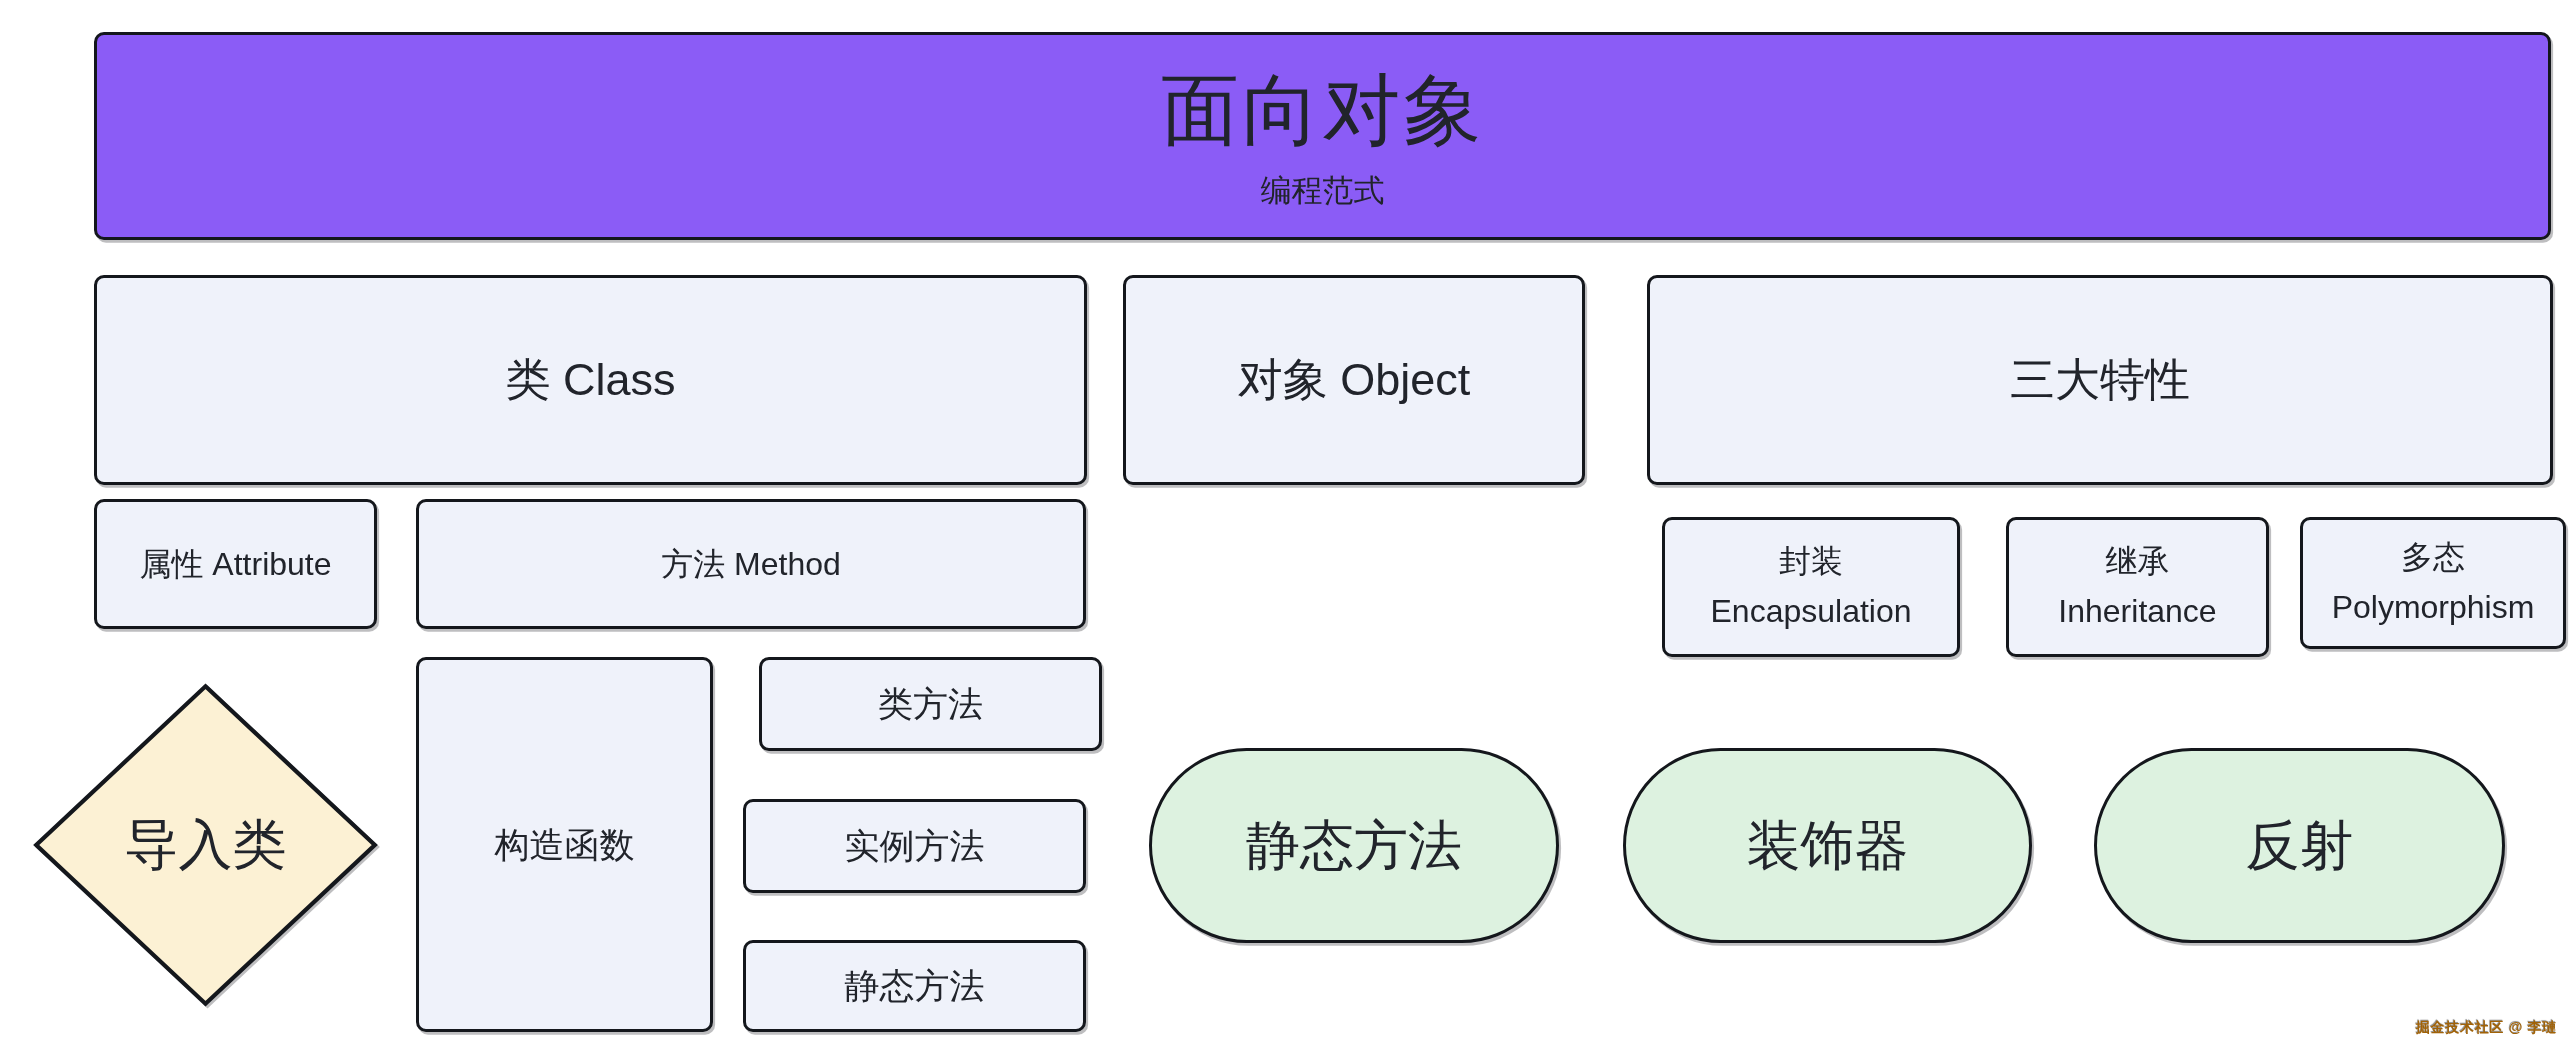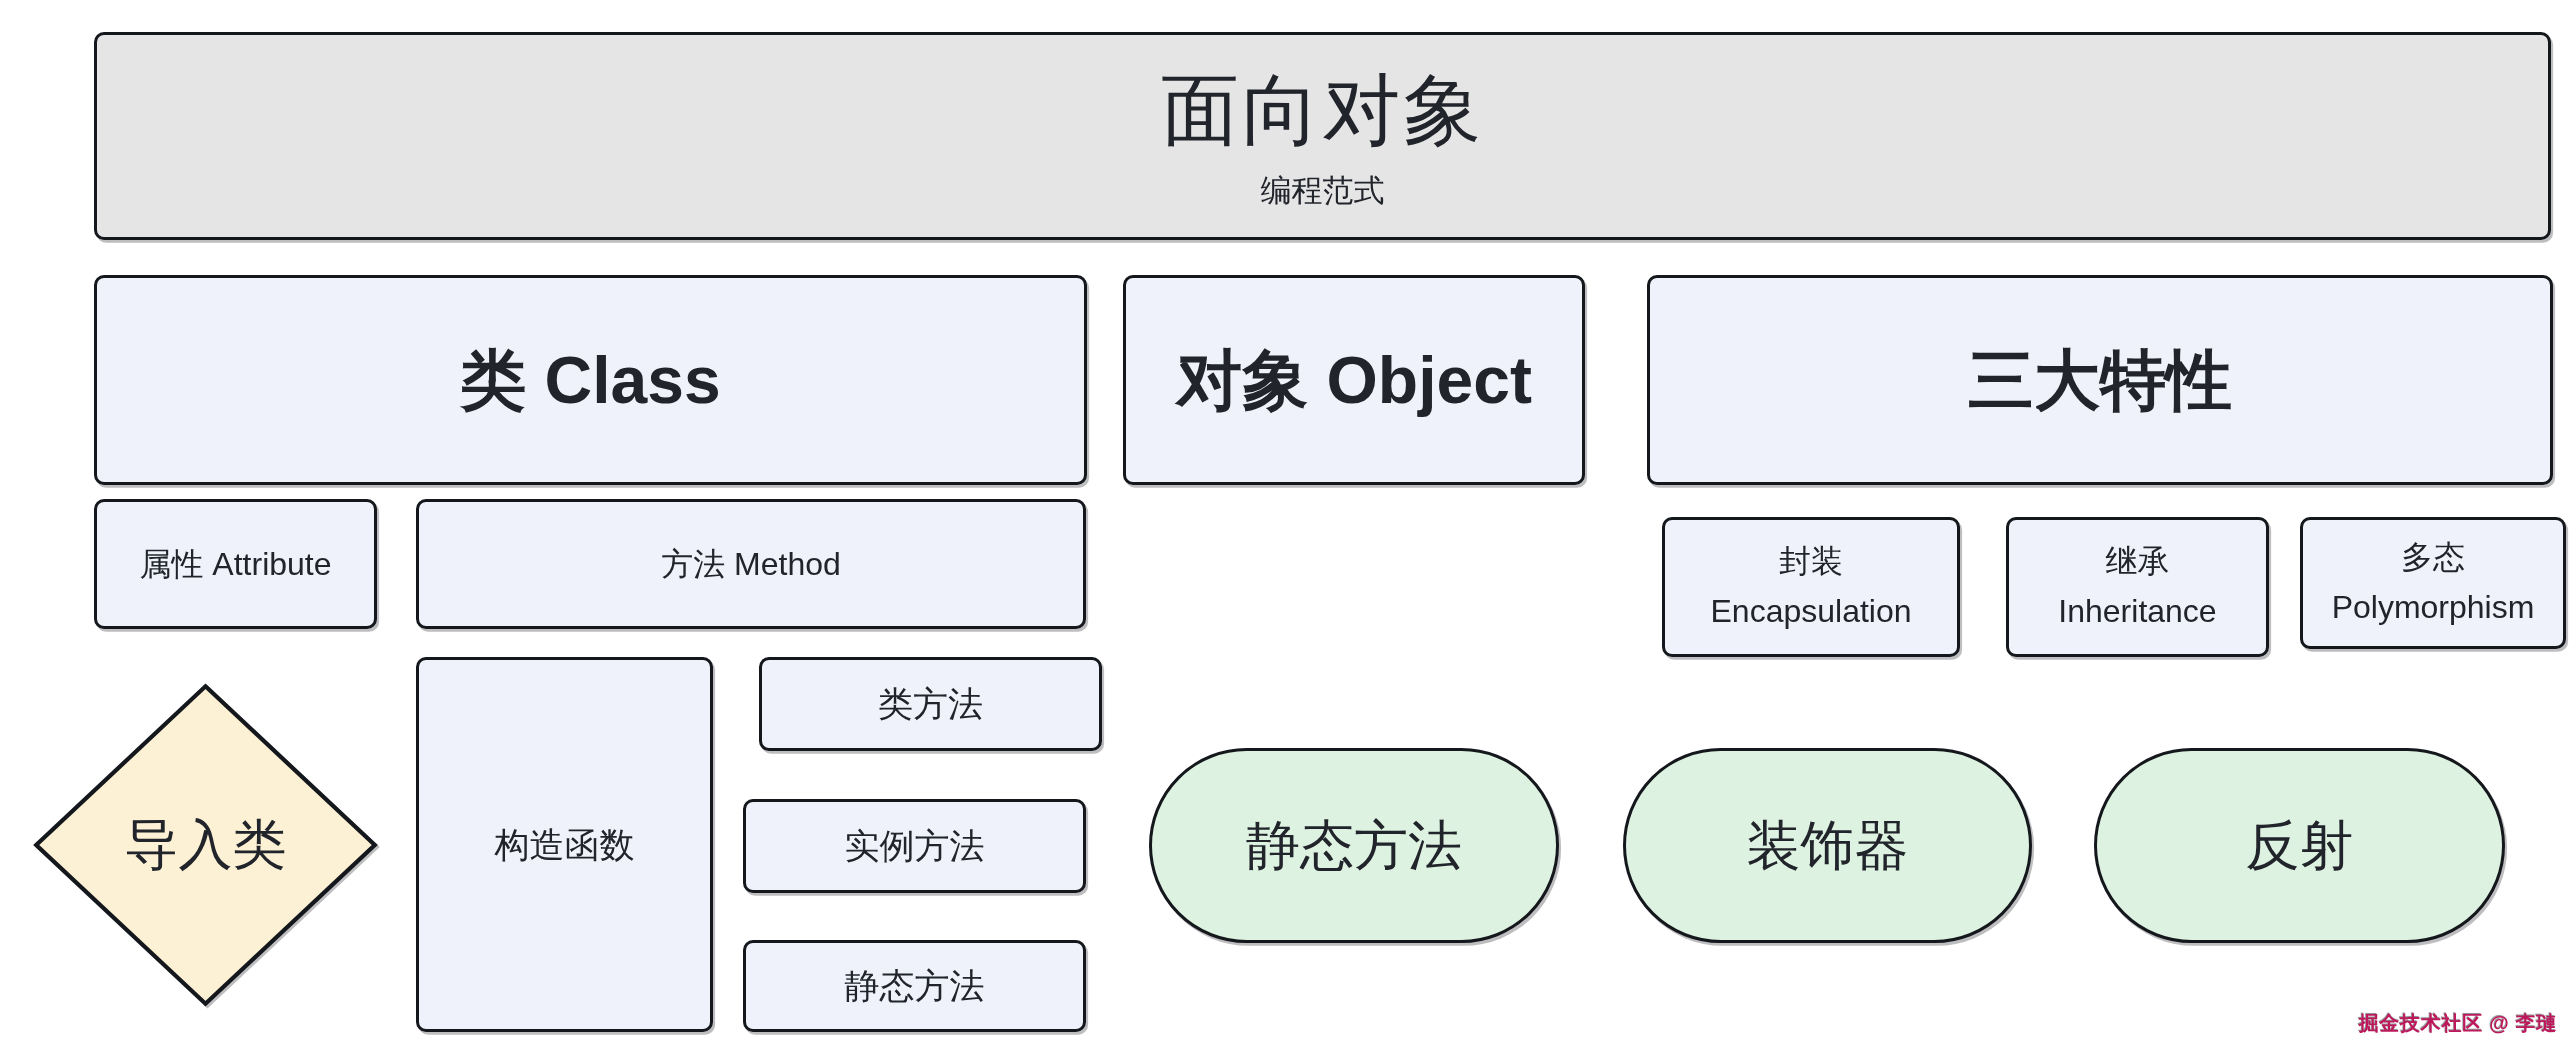--- a/index.html
+++ b/index.html
@@ -9,32 +9,32 @@
   .node{
     position:absolute;
     box-sizing:border-box;
     border:3.5px solid #14171C;
     border-radius:10px;
     display:flex;flex-direction:column;align-items:center;justify-content:center;
     text-align:center;
     box-shadow:2.1px 2.8px 0 rgba(20,23,28,.28);
     line-height:1.25;
   }
-  .fill-root{background:#e5e5e5;}
+  .fill-root{background:#8b5cf6;}
   .fill-blue{background:#EFF2FA;}
   .fill-pill{background:#DDF2E0;}
 
   .root-box{left:94px;top:32px;width:2457px;height:208px;}
   .root-title{font-size:78px;font-weight:500;letter-spacing:2.8px;}
   .root-subtitle{font-size:31px;margin-top:12.7px;}
 
   .class-box{left:94px;top:275px;width:993px;height:210px;}
   .object-box{left:1123px;top:275px;width:462px;height:210px;}
   .features-box{left:1647px;top:275px;width:906px;height:210px;}
-  .h2{font-size:66px;font-weight:700;}
+  .h2{font-size:45px;font-weight:400;}
 
   .attr-box{left:94px;top:499px;width:283px;height:130px;}
   .method-box{left:416px;top:499px;width:670px;height:130px;}
   .label-sm{font-size:32px;}
 
   .encap-box{left:1648px;top:517px;width:298px;height:140px;}
   .inherit-box{left:1992px;top:517px;width:263px;height:140px;}
   .poly-box{left:2286px;top:517px;width:266px;height:132px;}
   .two-line{font-size:32px;line-height:1.55;margin-left:14px;}
 
@@ -51,21 +51,21 @@
   .label-lg{font-size:54px;}
 
   .diamond-wrap{position:absolute;left:32px;top:682px;width:347px;height:326px;}
   .diamond-wrap svg{position:absolute;left:0;top:0;filter:drop-shadow(2.1px 2.8px 0 rgba(20,23,28,.28));}
   .diamond-wrap polygon{fill:#FCF1D4;stroke:#14171C;stroke-width:6;stroke-linejoin:miter;}
   .diamond-label{position:absolute;left:0;top:0;width:100%;height:100%;
     display:flex;align-items:center;justify-content:center;font-size:54px;}
 
   .watermark{
     position:absolute;right:19px;bottom:24px;
-    font-size:20px;font-weight:600;color:#be185d;
+    font-size:14px;font-weight:600;color:#a16207;
     text-shadow:-0.7px -0.7px 0.7px #8E8E8E, 1.4px 1.4px 1.4px #ffffff;
     letter-spacing:0.7px;
   }
 </style>
 </head>
 <body>
 
 <div class="canvas">
 
   <div class="node fill-root root-box">

